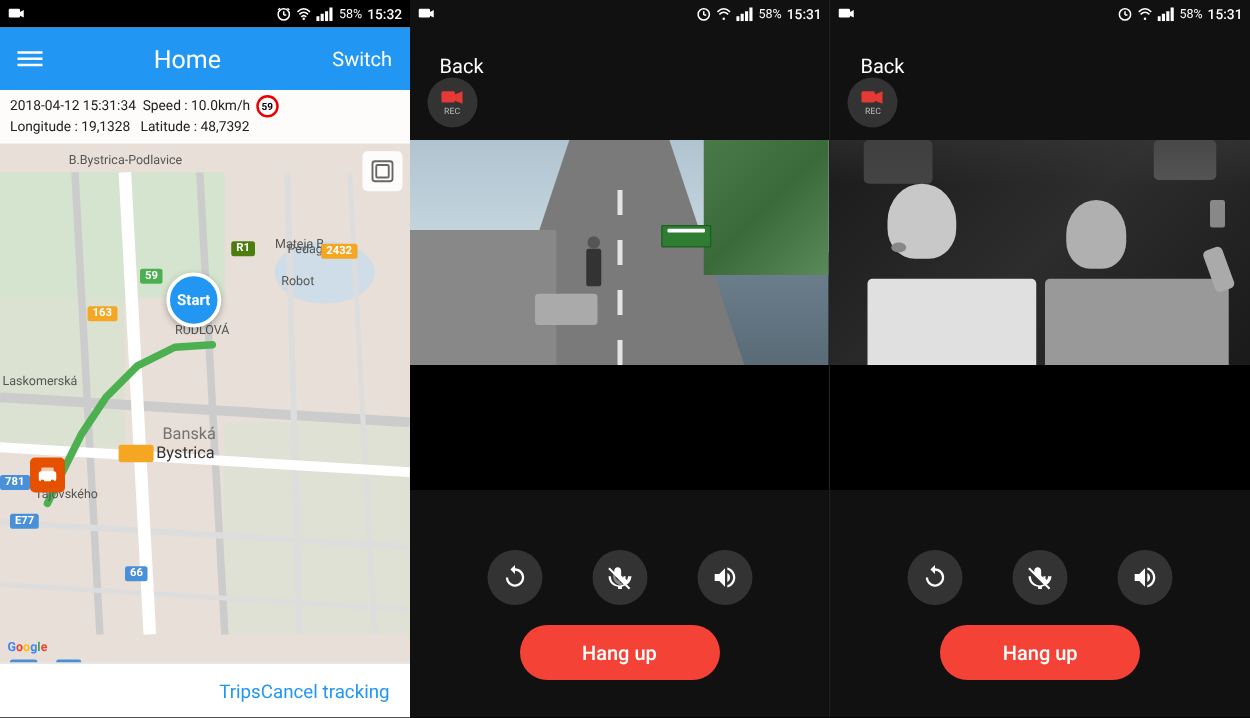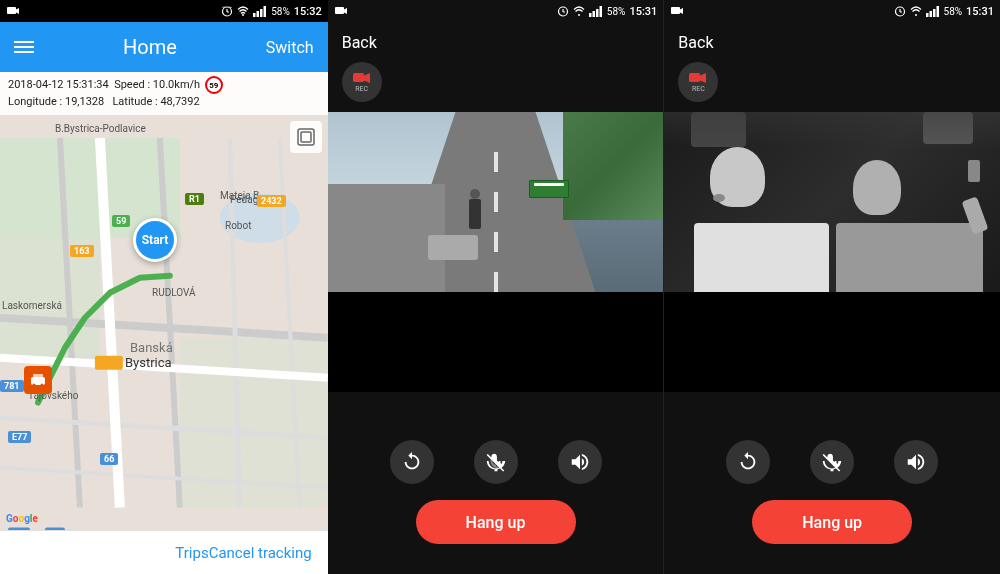--- a/index.html
+++ b/index.html
@@ -231,22 +231,22 @@
       justify-content: space-between;
       padding: 0 6px;
       font-size: 10px;
       color: #fff;
     }
 
     .video-top-bar {
       height: 40px;
       background: #111;
       display: flex;
-      align-items: center;
-      padding: 0 14px;
+      align-items: flex-end;
+      padding: 0 24px;
     }
     .video-back-btn {
       color: #fff;
       font-size: 16px;
       cursor: pointer;
     }
 
     .rec-button {
       position: absolute;
       top: 62px;
@@ -535,32 +535,32 @@
       <polyline points="38,265 50,240 65,210 85,180 110,155 140,140 170,138" stroke="#4caf50" stroke-width="6" fill="none" stroke-linecap="round" stroke-linejoin="round"></polyline>
 
       <rect x="95" y="218" width="28" height="14" rx="2" fill="#f5a623"></rect>
       <rect x="45" y="390" width="20" height="12" rx="2" fill="#4a90d9"></rect>
       <rect x="8" y="390" width="22" height="12" rx="2" fill="#4a90d9"></rect>
     </svg>
 
     <div class="map-label" style="top:8px; left:55px;">B.Bystrica-Podlavice</div>
     <div class="map-label" style="top:55px; left:230px;margin-top:24px;">Pedagog</div>
     <div class="map-label" style="top:75px; left:220px;">Mateja B.</div>
-    <div class="map-label" style="top:172px; left:140px;margin-left:12px;">RUDLOVÁ</div>
+    <div class="map-label" style="top:144px; left:140px;">RUDLOVÁ</div>
     <div class="map-label" style="top:225px; left:130px; font-size:13px; color:#737373;">Banská</div>
     <div class="map-label" style="top:240px; left:125px; font-size:13px; color:#333;">Bystrica</div>
     <div class="map-label" style="top:185px; left:2px;">Laskomerská</div>
     <div class="map-label" style="top:275px; left:28px;">Tajovského</div>
     <div class="map-label" style="top:105px; left:225px;">Robot</div>
 
     <div class="road-badge" style="top:130px; left:70px;text-align:center;">163</div>
     <div class="road-badge road-badge-green" style="top:100px; left:112px;">59</div>
     <div class="road-badge" style="top:80px; left:257px;">2432</div>
     <div class="road-badge road-badge-e" style="top:265px; left:0px;">781</div>
-    <div class="road-badge road-badge-e" style="top:316px; left:8px;">E77</div>
+    <div class="road-badge road-badge-e" style="top:296px; left:8px;">E77</div>
     <div class="road-badge road-badge-e" style="top:338px; left:100px;">66</div>
     <div class="road-badge road-badge-r" style="top:78px; left:185px;">R1</div>
 
     <div class="start-marker">Start</div>
 
     <div class="car-marker">
       <svg width="18" height="18" viewBox="0 0 18 18">
         <rect x="2" y="6" width="14" height="8" rx="2" fill="#fff"></rect>
         <rect x="4" y="3" width="10" height="5" rx="1" fill="#fff" opacity="0.7"></rect>
         <circle cx="5" cy="14" r="1.5" fill="#e65100"></circle>

